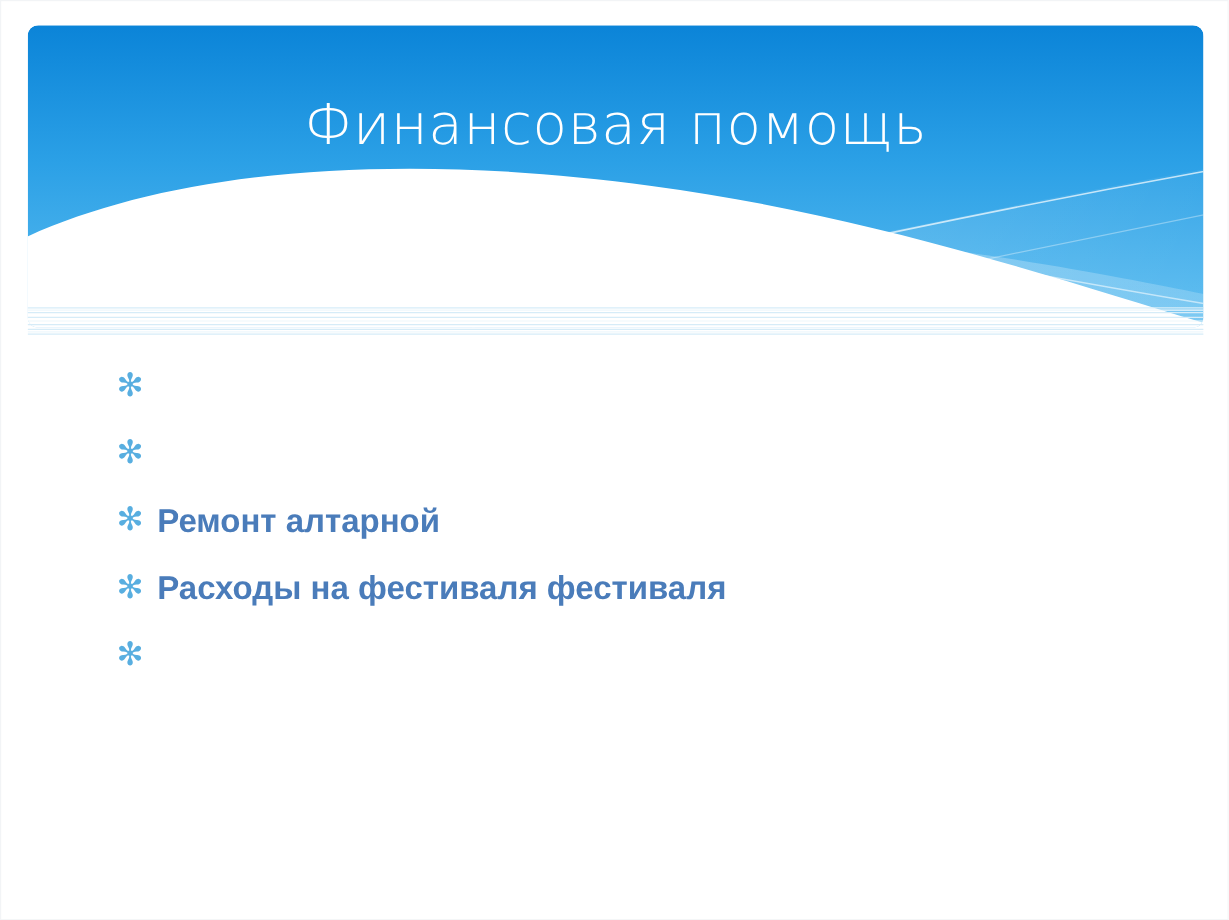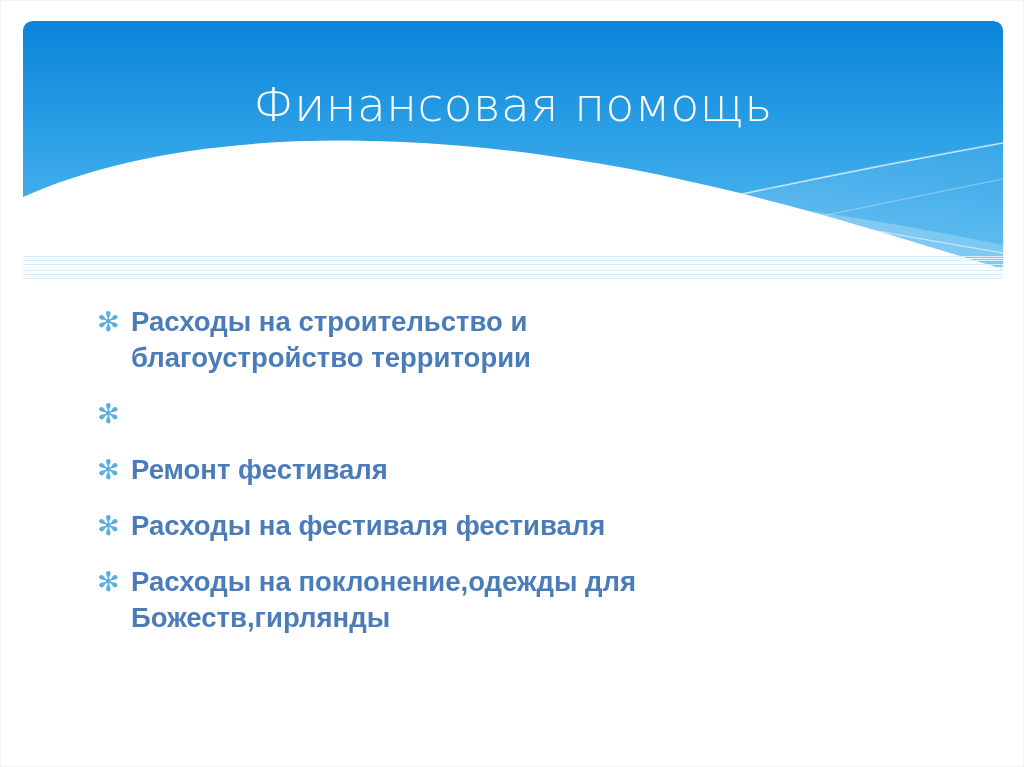--- a/index.html
+++ b/index.html
@@ -166,37 +166,35 @@
       </g>
     </svg>
   </div>
 
   <div class="slide-title">Финансовая помощь</div>
 
   <ul class="body-list">
 
     <li class="bullet-item">
       <span class="bullet-marker">✻</span>
-      <span class="bullet-text">Расходы на строительство и благоустройство территории</span>
-    </li>
-
-    <li class="bullet-item">
-      <span class="bullet-marker">✻</span>
-    </li>
-
-    <li class="bullet-item">
-      <span class="bullet-marker">✻</span>
-      <span class="bullet-text">Ремонт фестиваля</span>
+    </li>
+
+    <li class="bullet-item">
+      <span class="bullet-marker">✻</span>
+    </li>
+
+    <li class="bullet-item">
+      <span class="bullet-marker">✻</span>
+      <span class="bullet-text">Ремонт алтарной</span>
     </li>
 
     <li class="bullet-item">
       <span class="bullet-marker">✻</span>
       <span class="bullet-text">Расходы на фестиваля фестиваля</span>
     </li>
 
     <li class="bullet-item">
       <span class="bullet-marker">✻</span>
-      <span class="bullet-text">Расходы на поклонение,одежды для Божеств,гирлянды</span>
     </li>
 
   </ul>
 
 </div>
 
 </body></html>

